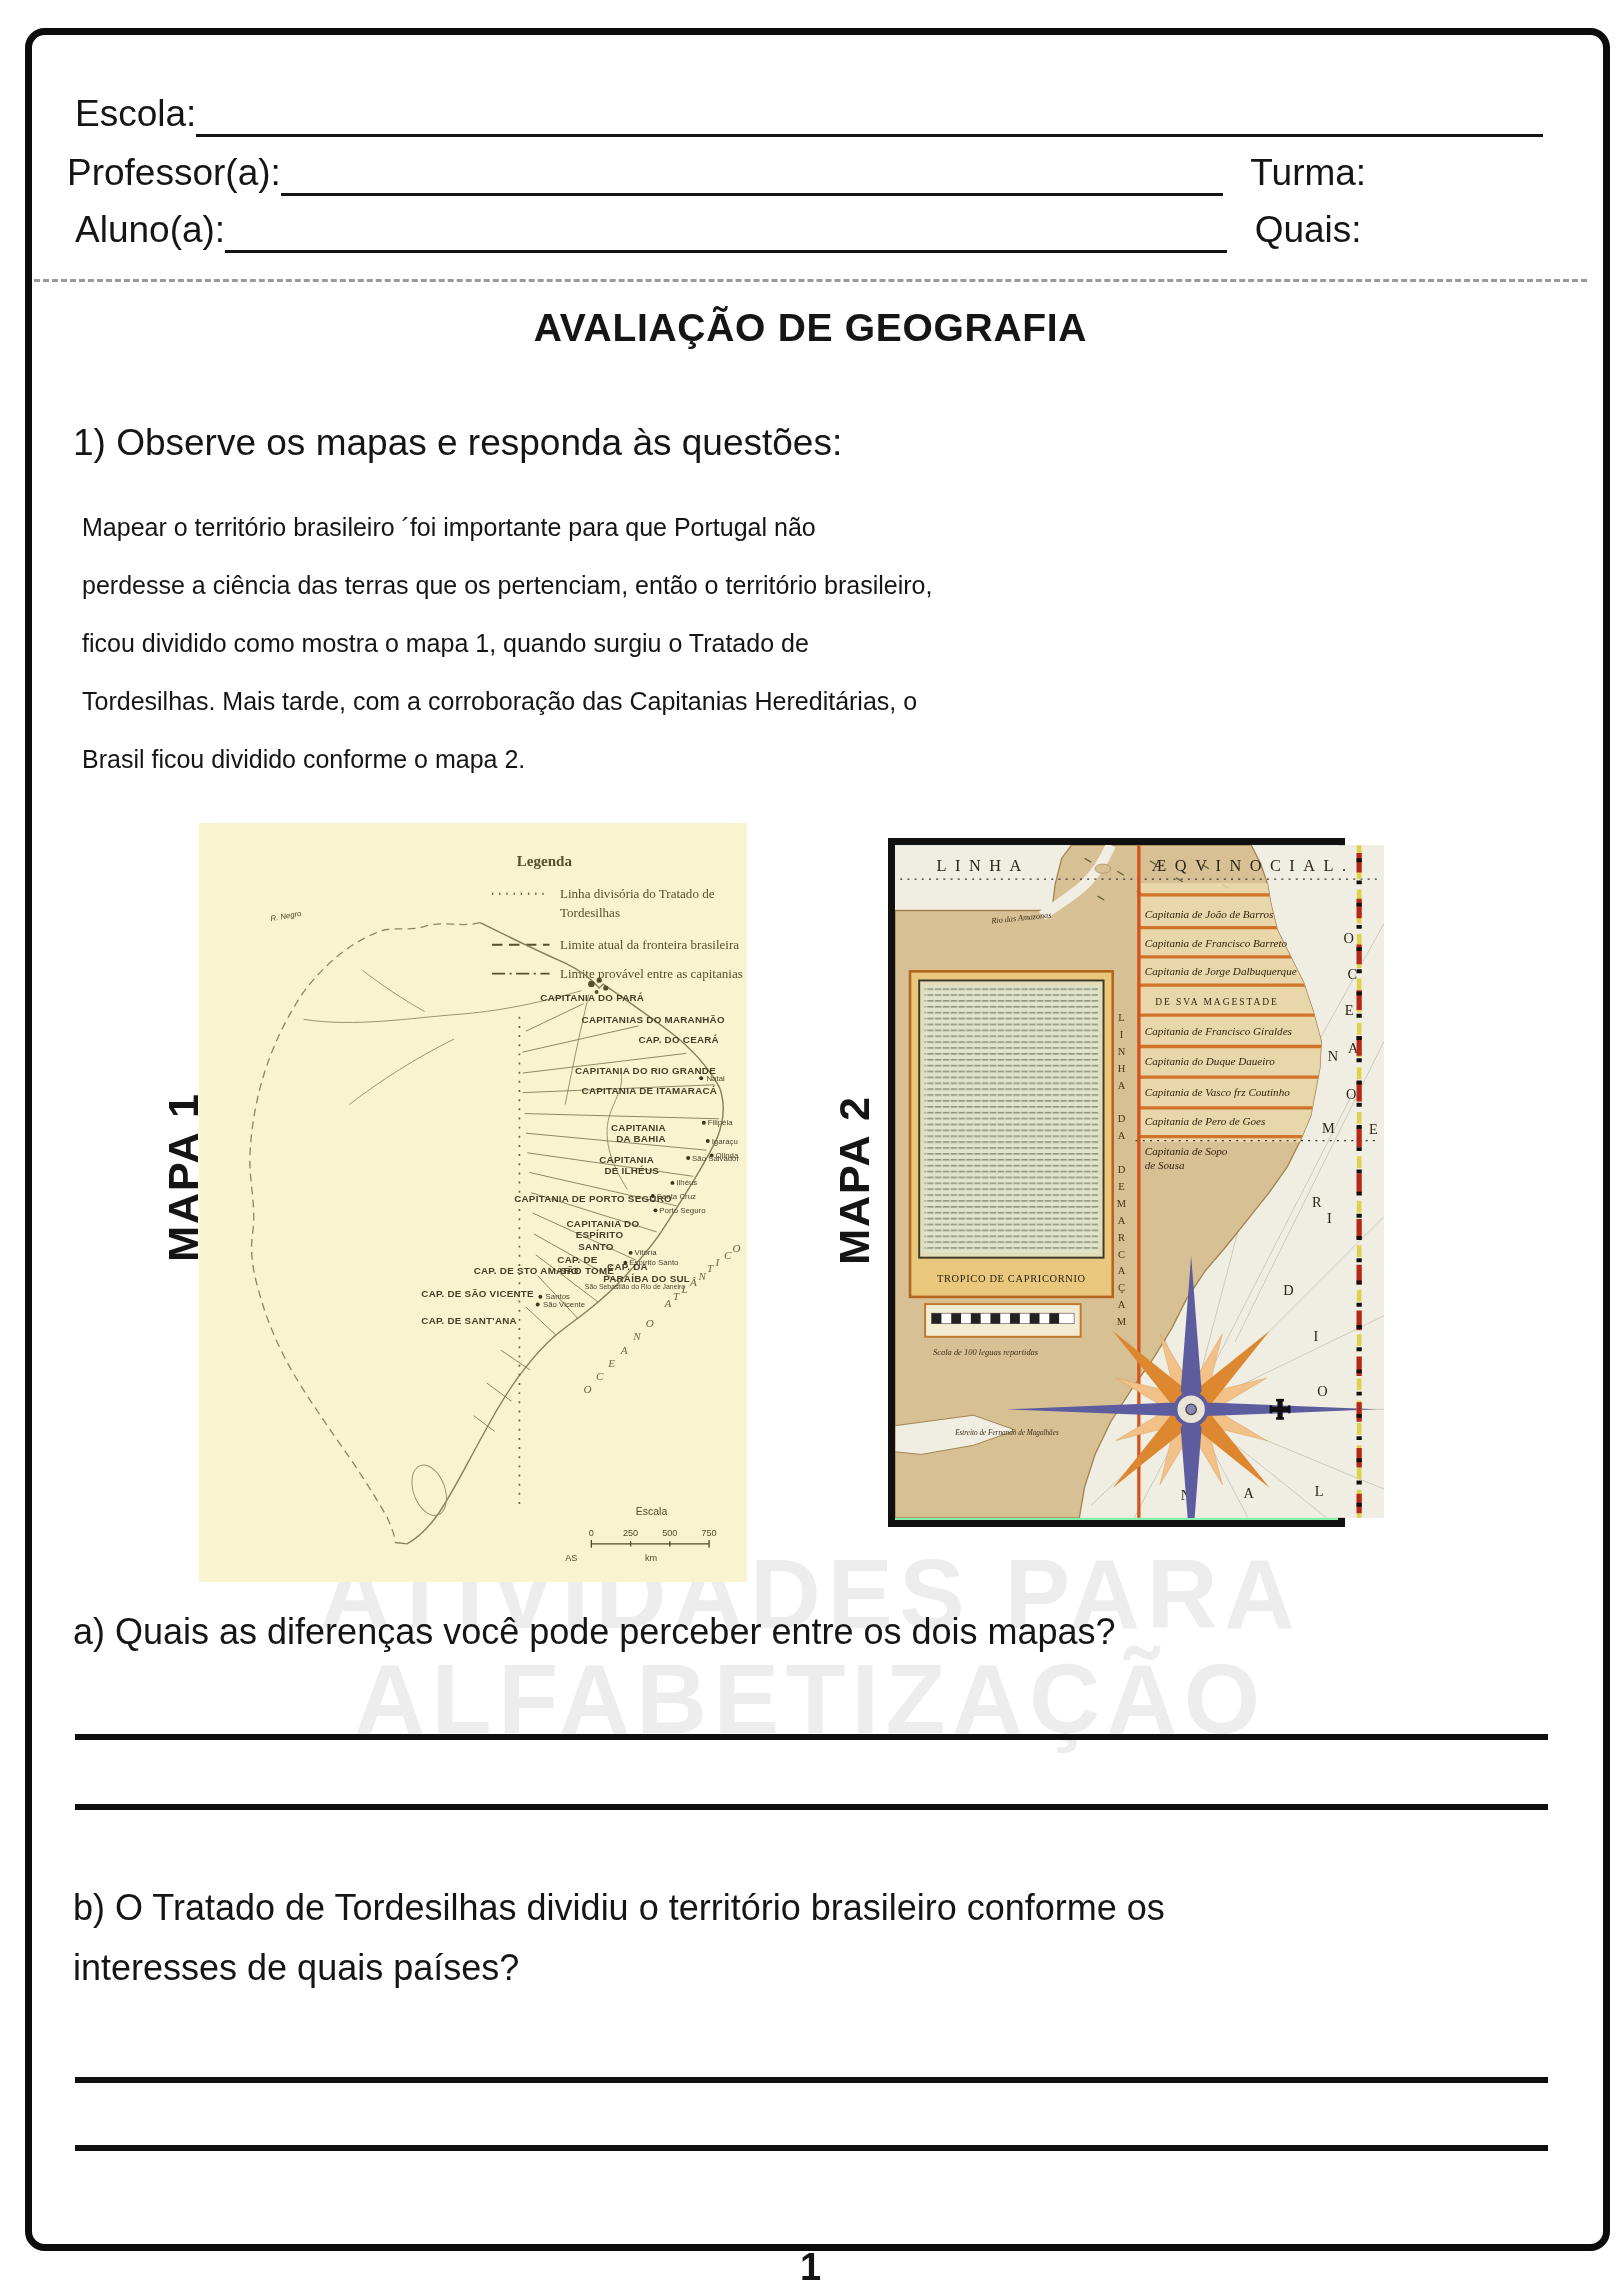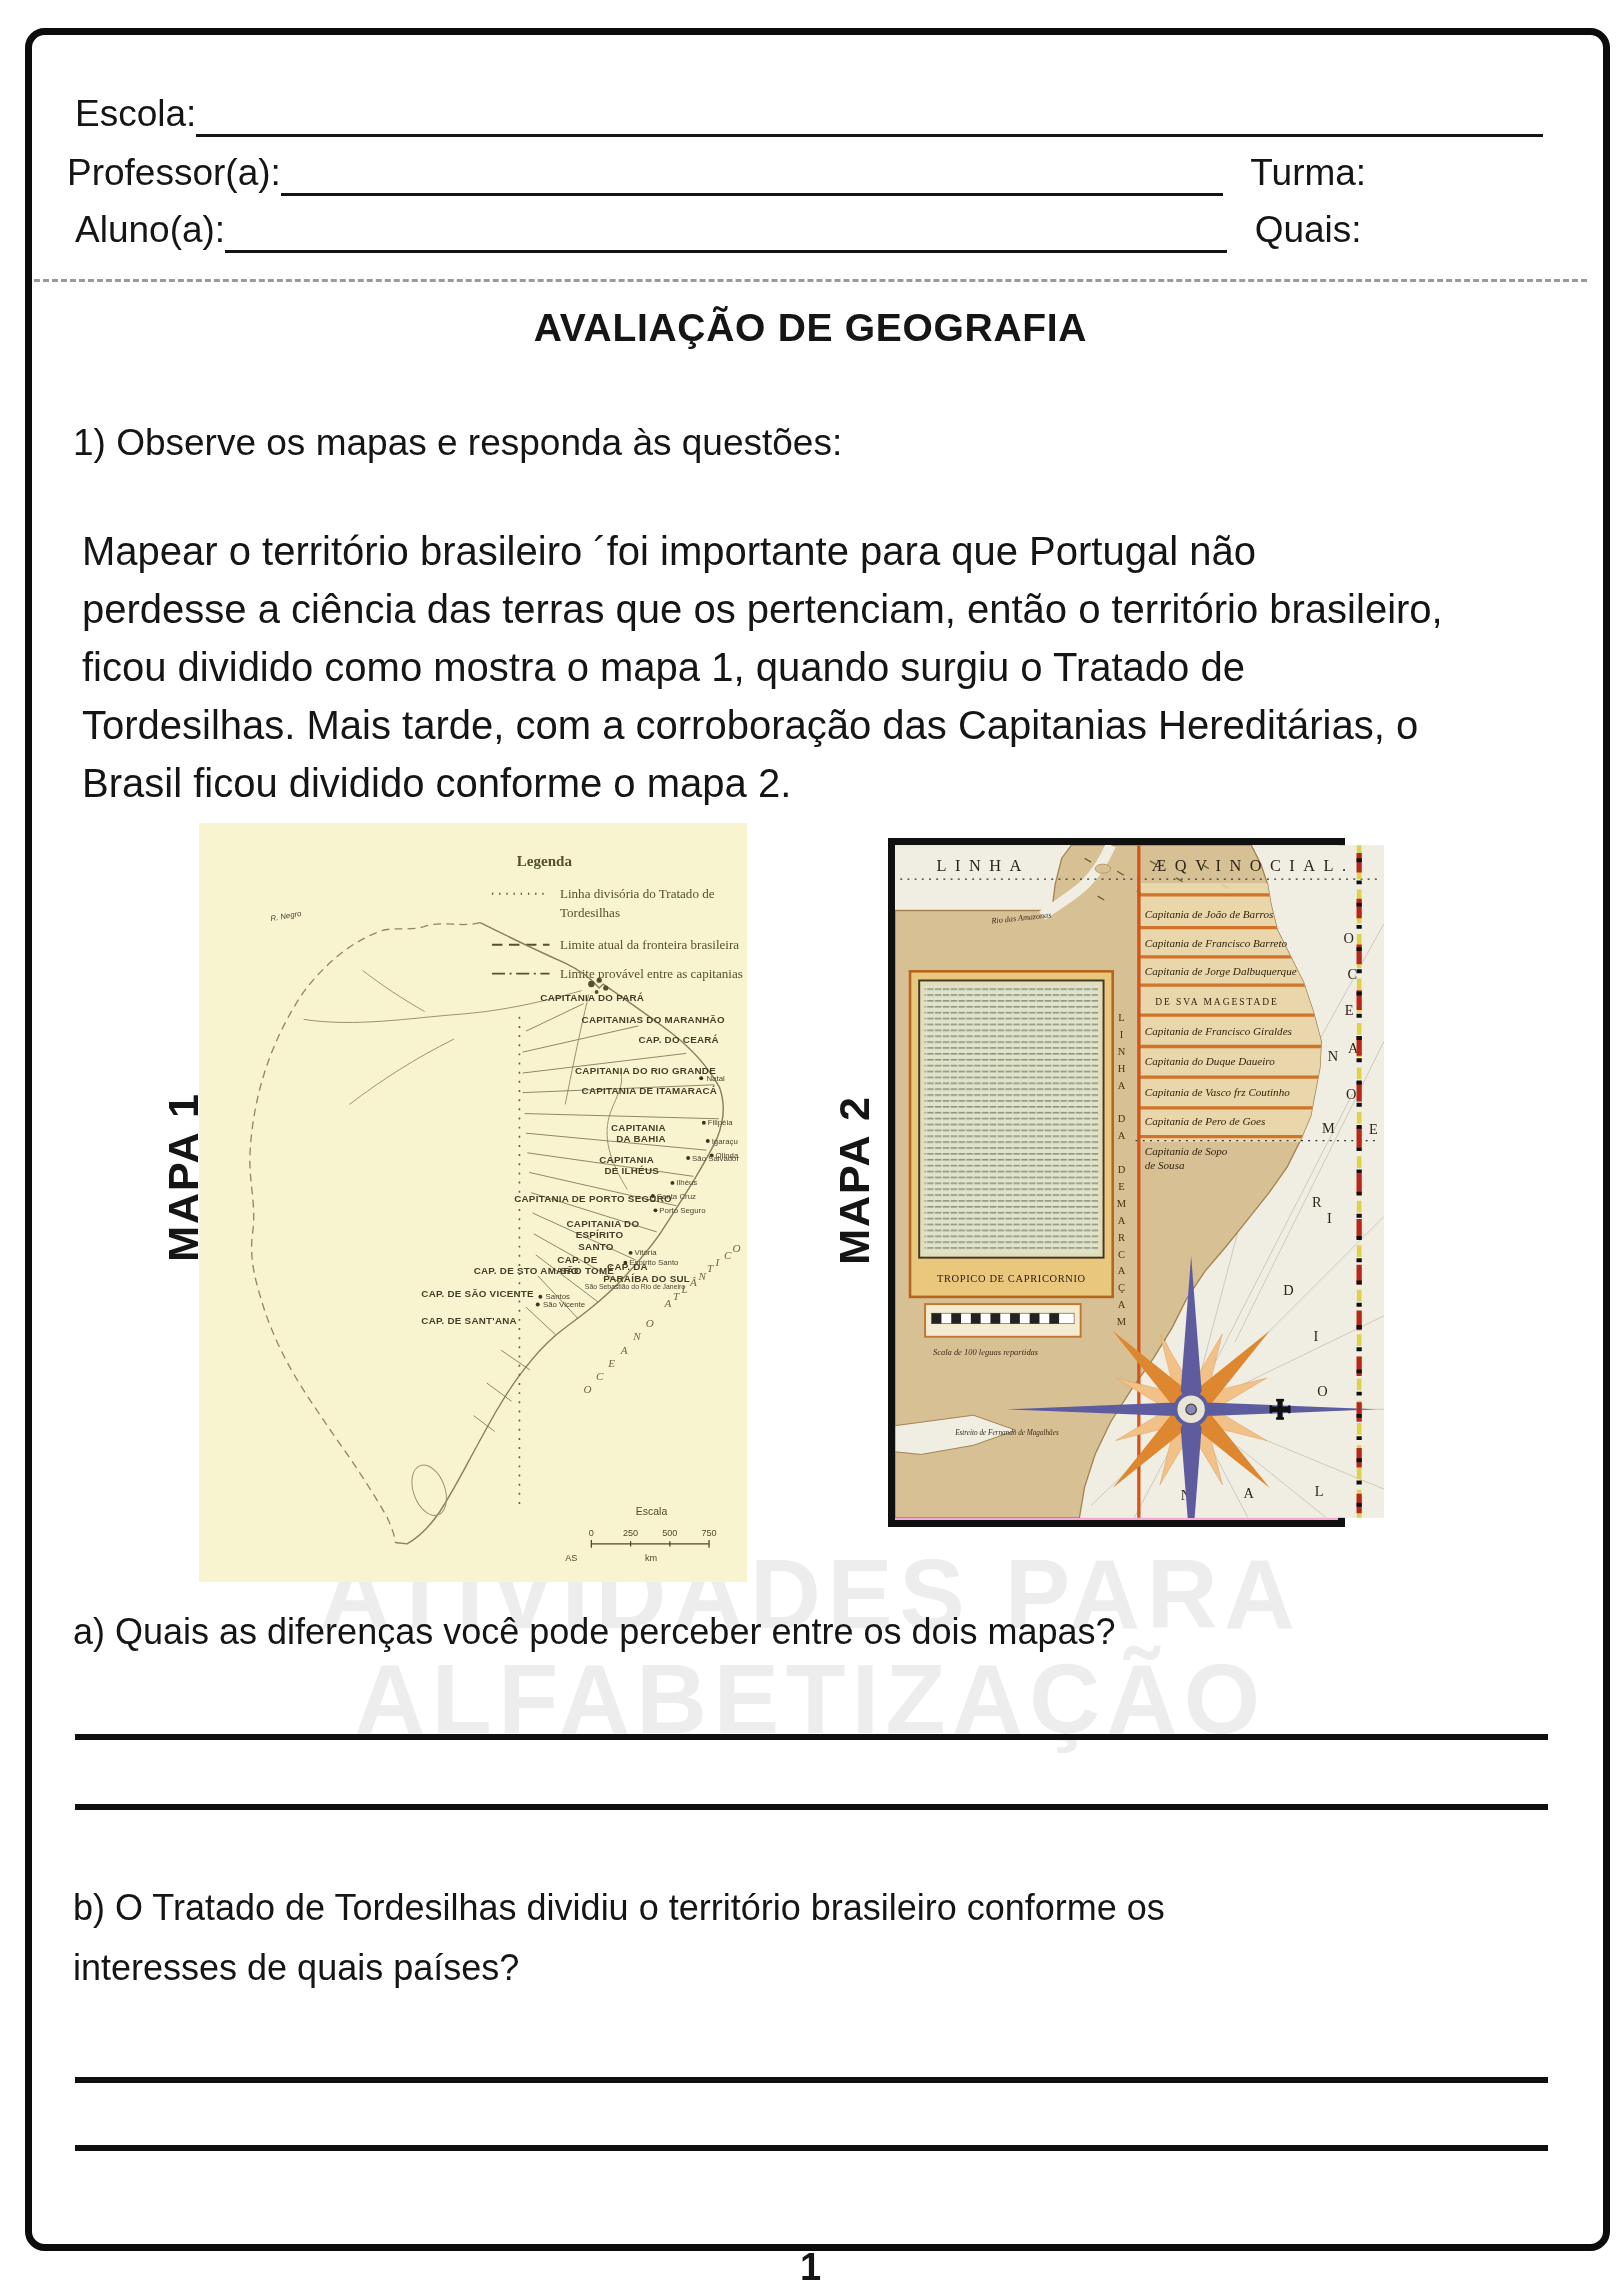--- a/index.html
+++ b/index.html
@@ -8,29 +8,29 @@
   .frame{position:absolute;left:25px;top:27.5px;width:1571px;height:2209px;
          border:7.2px solid #0c0c0c;border-radius:19.6px;z-index:1;}
   .hrow{position:absolute;display:flex;align-items:center;font-size:37px;z-index:2;}
   .hlabel{white-space:nowrap;padding-bottom:3.9px;}
   .wline{display:inline-block;border-bottom:3.9px solid #141414;height:39px;}
   .grow{flex:1;}
   .dashsep{position:absolute;left:34px;top:279px;width:1553px;border-top:3.3px dashed #9a9a9a;z-index:2;}
   .doc-title{position:absolute;left:0;top:306px;width:1621px;text-align:center;
              font-size:39px;font-weight:bold;letter-spacing:0.7px;z-index:2;}
   .q-prompt{position:absolute;left:73px;top:422px;font-size:37px;z-index:2;}
-  .para{position:absolute;left:82px;top:522px;width:1524px;font-size:40px;line-height:58px;z-index:2;}
+  .para{position:absolute;left:82px;top:498px;width:1524px;font-size:25px;line-height:58px;z-index:2;}
   .q-text{position:absolute;left:73px;font-size:36px;line-height:60px;z-index:2;}
   .ansline{position:absolute;left:75px;width:1473px;height:5.9px;background:#0f0f0f;z-index:2;}
   .map-label{position:absolute;width:288px;height:52px;text-align:center;font-size:43px;
              font-weight:600;letter-spacing:2px;transform:rotate(-90deg);z-index:2;}
   .map1-box{position:absolute;left:199px;top:823px;width:548px;height:759px;
             background:#f8f4d0;z-index:3;}
   .map2-box{position:absolute;left:888px;top:838px;width:457px;height:689px;
-            box-sizing:border-box;border:7.8px solid #101010;background:#f9a8d4;z-index:3;}
+            box-sizing:border-box;border:7.8px solid #101010;background:#86efac;z-index:3;}
   .demarc-label{position:absolute;left:221px;top:167px;height:432px;
                 writing-mode:vertical-rl;text-orientation:upright;
                 font-family:"Liberation Serif",serif;font-size:10.5px;letter-spacing:5.9px;
                 color:#4a3214;z-index:4;}
   .watermark{position:absolute;left:0;width:1621px;text-align:center;font-weight:bold;
              font-size:98px;letter-spacing:6.5px;color:#ededed;z-index:0;}
   .pagenum{position:absolute;left:0;top:2246px;width:1621px;text-align:center;
            font-size:38px;font-weight:bold;z-index:2;}
   text{font-family:"Liberation Serif",serif;}
   .m1cap{font-family:"Liberation Sans",sans-serif;font-weight:bold;font-size:15px;fill:#453d26;letter-spacing:.4px;}

